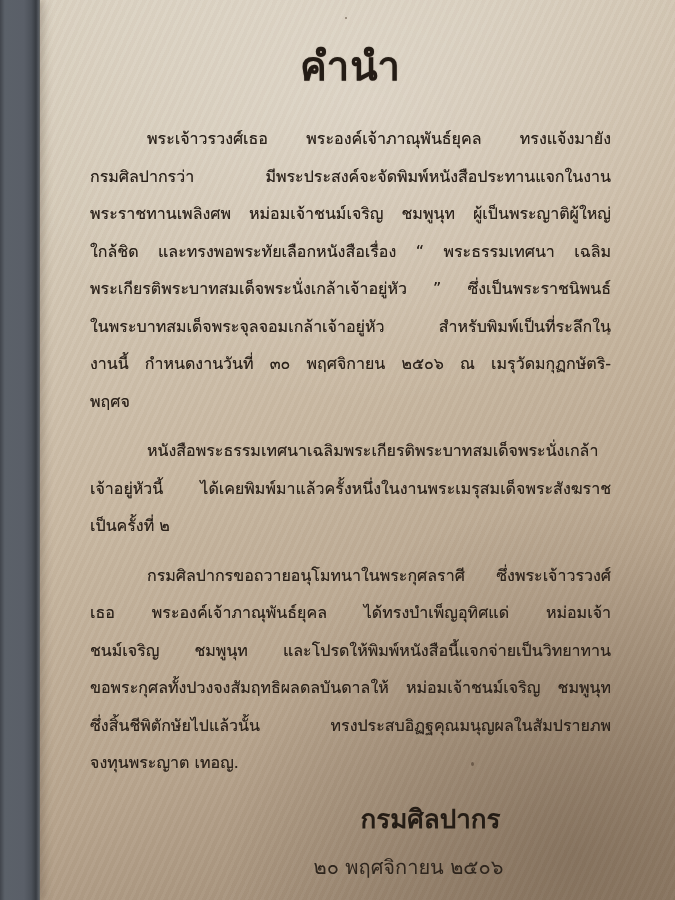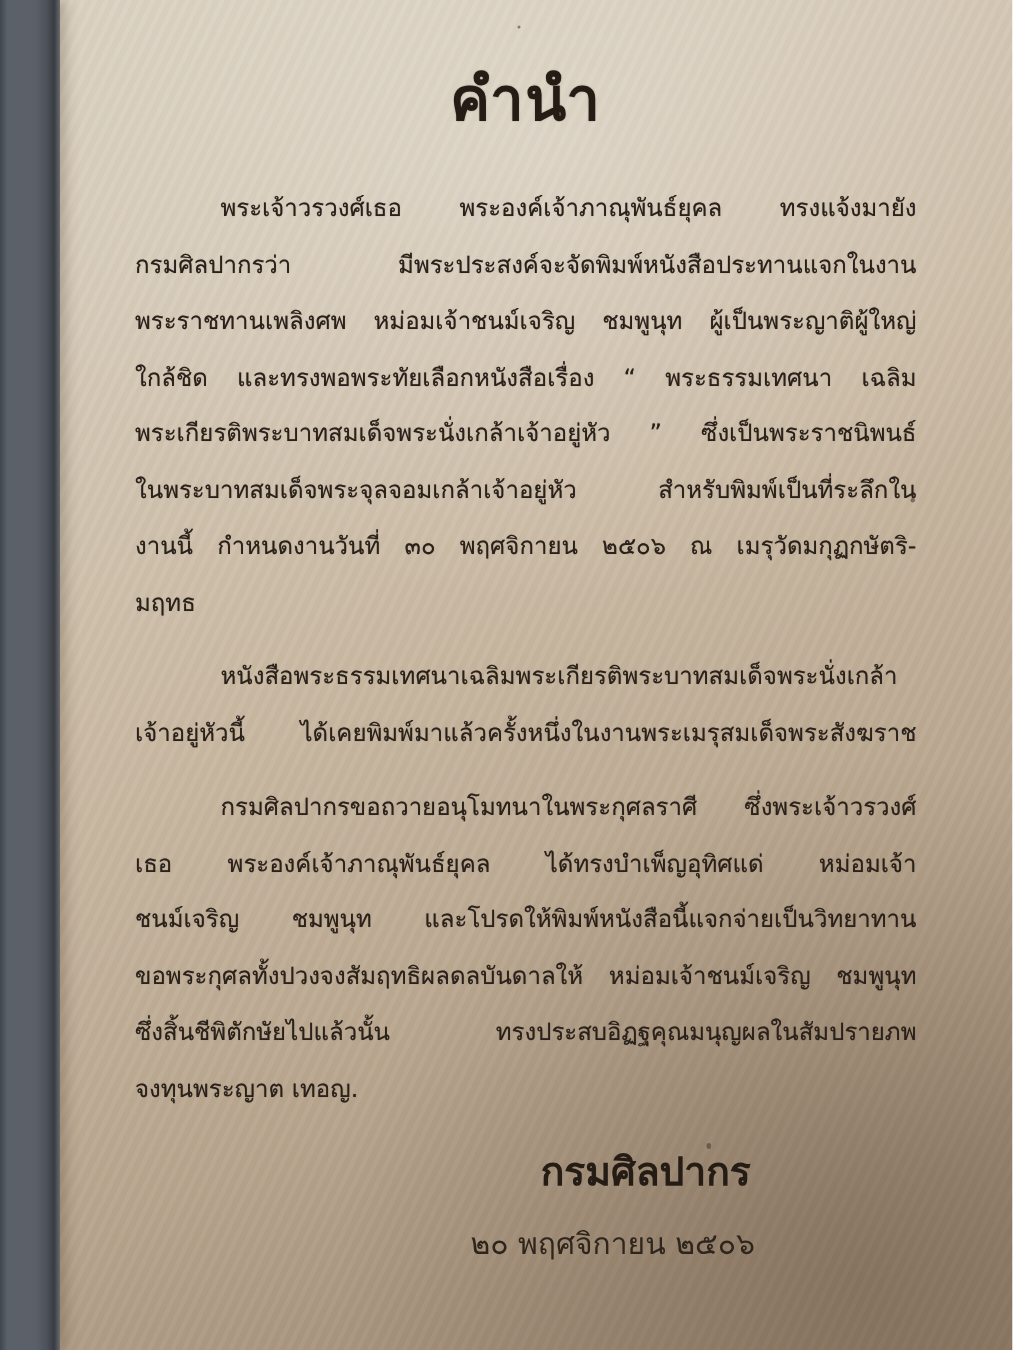--- a/index.html
+++ b/index.html
@@ -113,26 +113,27 @@
     <h1 class="title">คำนำ</h1>
 
     <div class="para">
       <div class="line indent">พระเจ้าวรวงศ์เธอ พระองค์เจ้าภาณุพันธ์ยุคล ทรงแจ้งมายัง</div>
       <div class="line">กรมศิลปากรว่า มีพระประสงค์จะจัดพิมพ์หนังสือประทานแจกในงาน</div>
       <div class="line">พระราชทานเพลิงศพ หม่อมเจ้าชนม์เจริญ ชมพูนุท ผู้เป็นพระญาติผู้ใหญ่</div>
       <div class="line">ใกล้ชิด และทรงพอพระทัยเลือกหนังสือเรื่อง “ พระธรรมเทศนา เฉลิม</div>
       <div class="line">พระเกียรติพระบาทสมเด็จพระนั่งเกล้าเจ้าอยู่หัว ” ซึ่งเป็นพระราชนิพนธ์</div>
       <div class="line">ในพระบาทสมเด็จพระจุลจอมเกล้าเจ้าอยู่หัว สำหรับพิมพ์เป็นที่ระลึกใน</div>
       <div class="line">งานนี้ กำหนดงานวันที่ ๓๐ พฤศจิกายน ๒๕๐๖ ณ เมรุวัดมกุฏกษัตริ-</div>
-      <div class="line short">มฤทธ</div>
+      <div class="line short">พฤศจ</div>
     </div>
 
     <div class="para">
       <div class="line indent">หนังสือพระธรรมเทศนาเฉลิมพระเกียรติพระบาทสมเด็จพระนั่งเกล้า</div>
       <div class="line">เจ้าอยู่หัวนี้ ได้เคยพิมพ์มาแล้วครั้งหนึ่งในงานพระเมรุสมเด็จพระสังฆราช</div>
+      <div class="line short">เป็นครั้งที่ ๒</div>
     </div>
 
     <div class="para">
       <div class="line indent">กรมศิลปากรขอถวายอนุโมทนาในพระกุศลราศี ซึ่งพระเจ้าวรวงศ์</div>
       <div class="line">เธอ พระองค์เจ้าภาณุพันธ์ยุคล ได้ทรงบำเพ็ญอุทิศแด่ หม่อมเจ้า</div>
       <div class="line">ชนม์เจริญ ชมพูนุท และโปรดให้พิมพ์หนังสือนี้แจกจ่ายเป็นวิทยาทาน</div>
       <div class="line">ขอพระกุศลทั้งปวงจงสัมฤทธิผลดลบันดาลให้ หม่อมเจ้าชนม์เจริญ ชมพูนุท</div>
       <div class="line">ซึ่งสิ้นชีพิตักษัยไปแล้วนั้น ทรงประสบอิฏฐคุณมนุญผลในสัมปรายภพ</div>
       <div class="line short">จงทุนพระญาต เทอญ.</div>
     </div>

